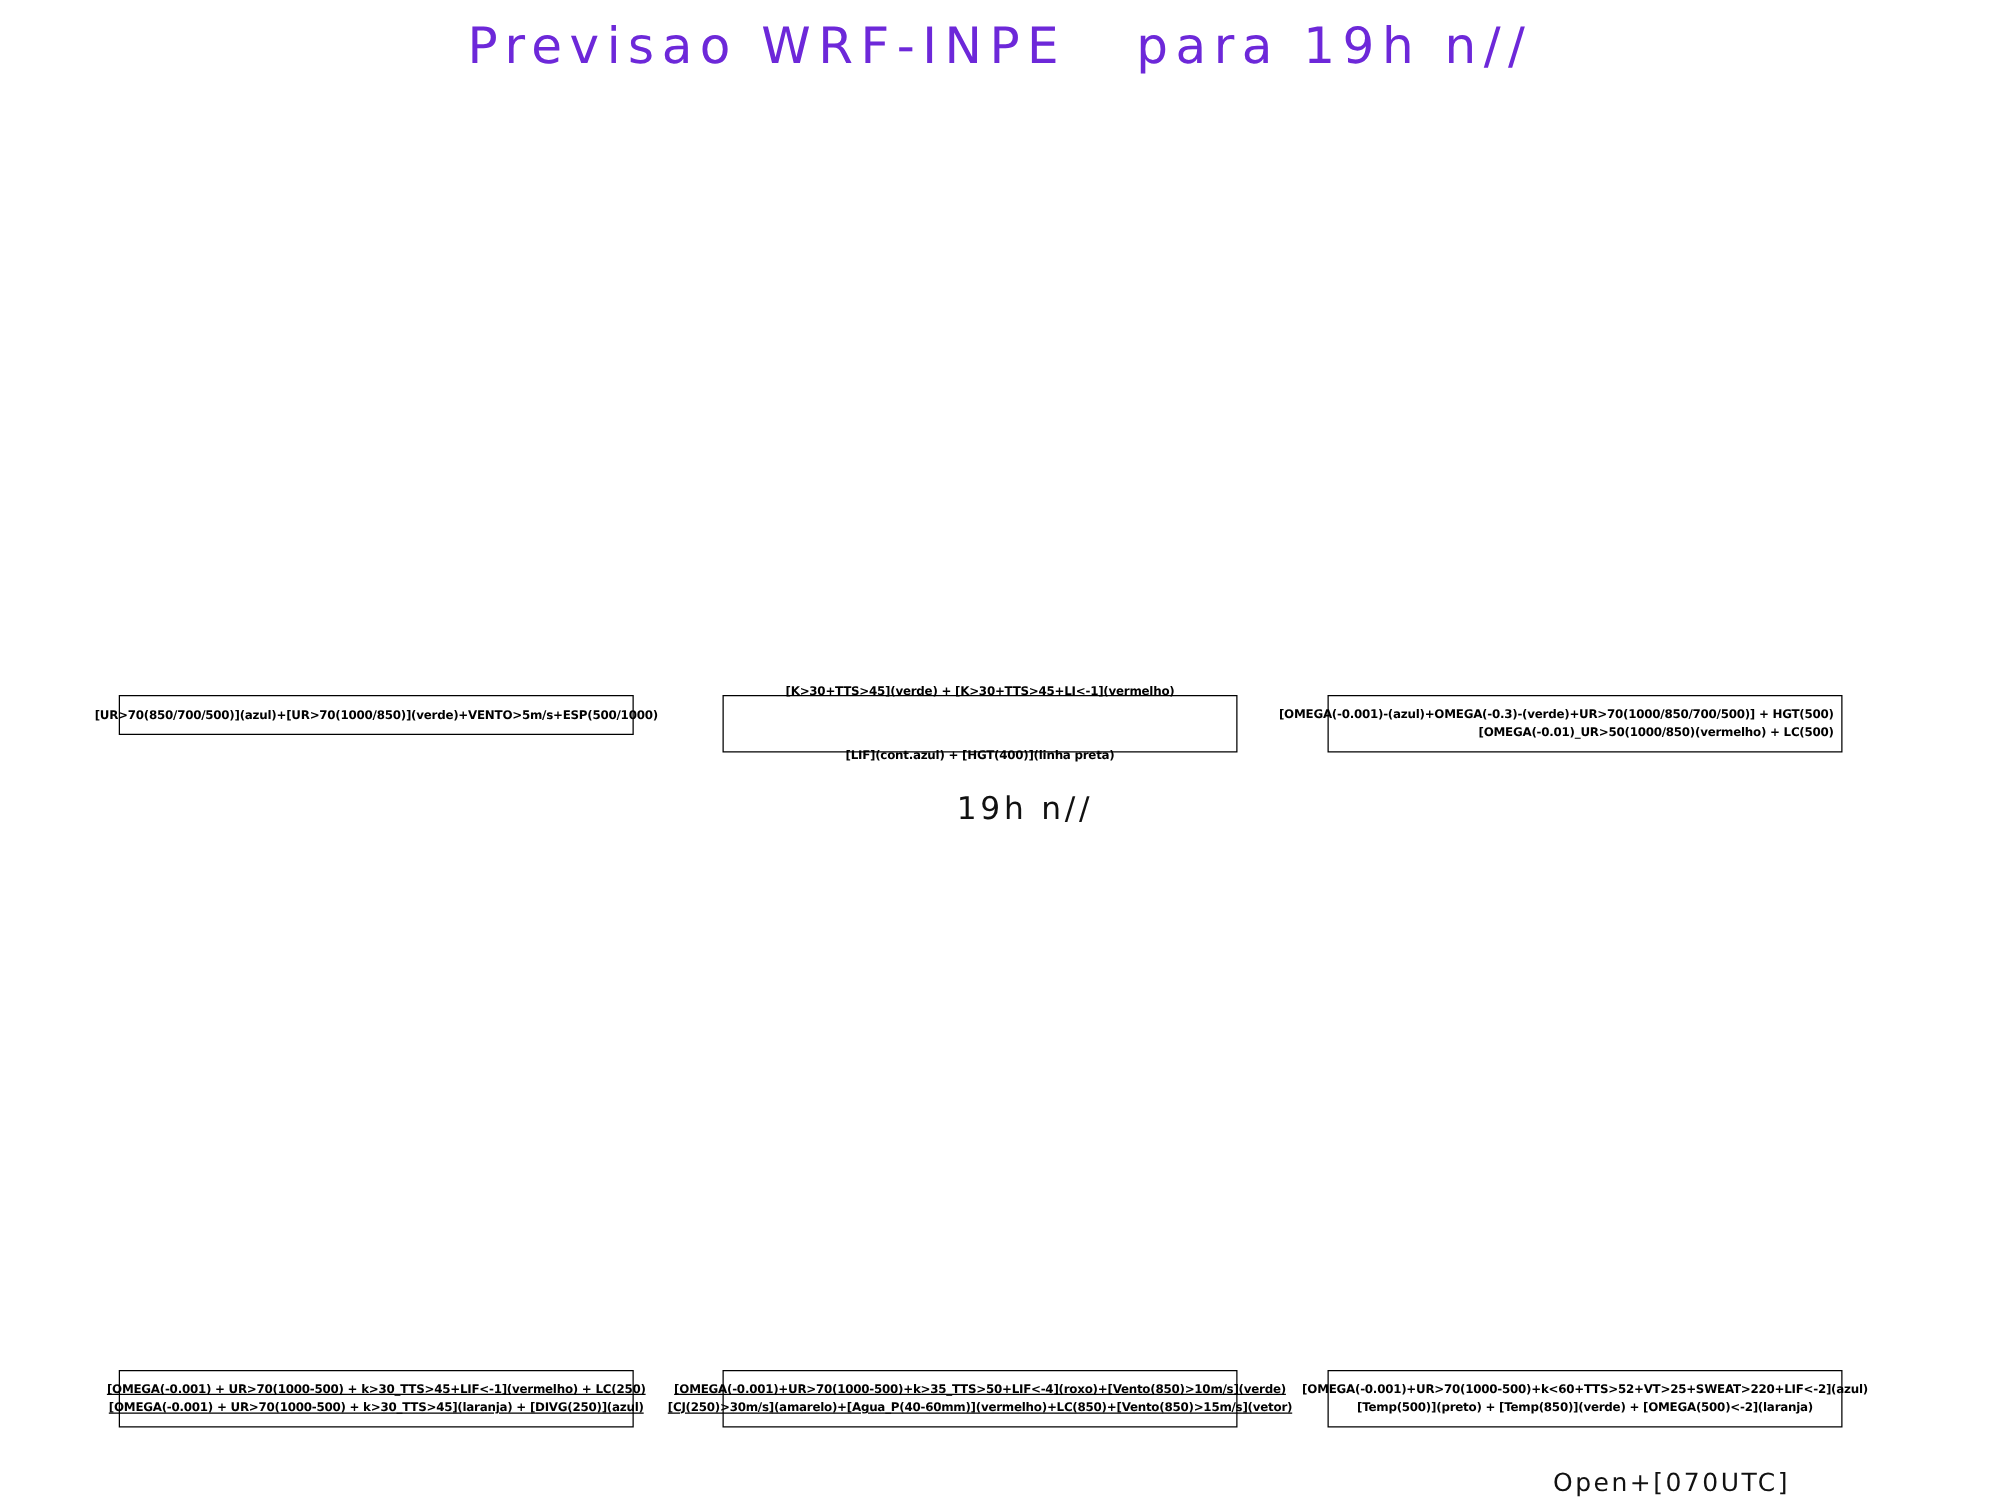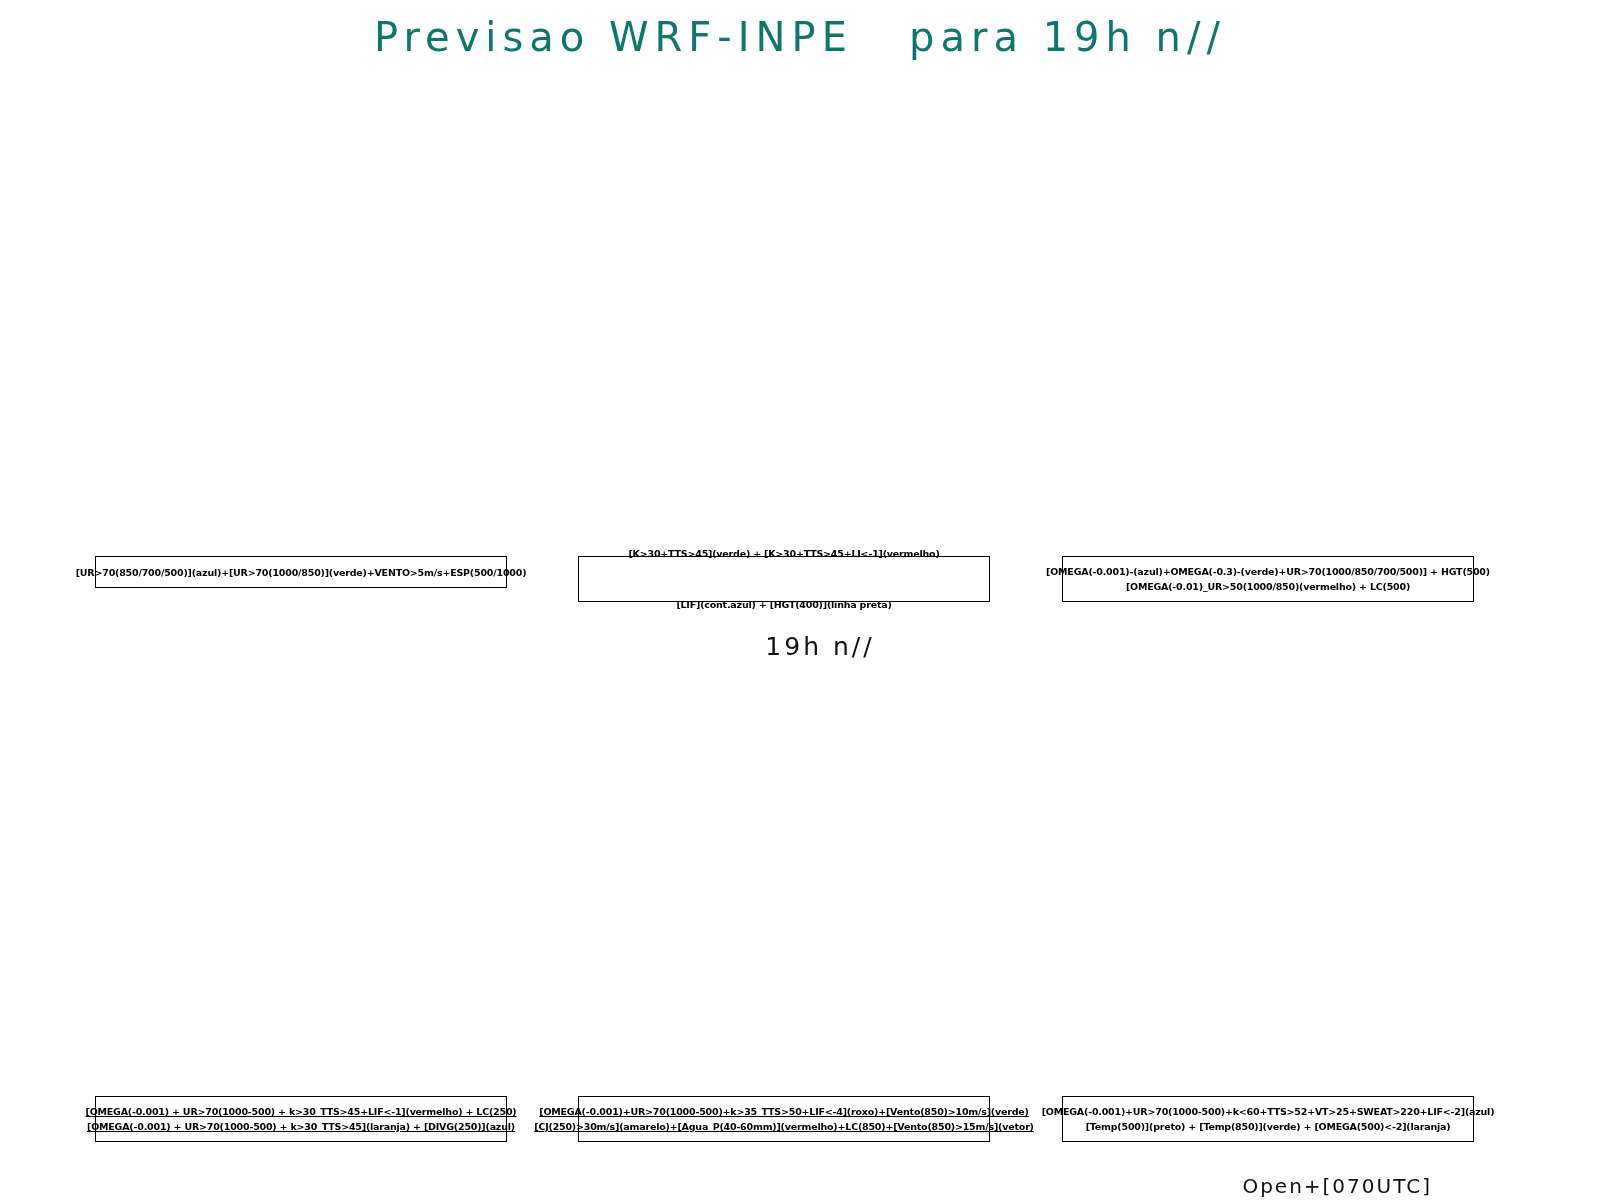--- a/index.html
+++ b/index.html
@@ -20,21 +20,21 @@
   #main-title {
     position: absolute;
     left: 0;
     top: 14px;
     width: 1600px;
     text-align: center;
     font-family: "DejaVu Sans", sans-serif;
     font-size: 40px;
     font-weight: 400;
     letter-spacing: 6px;
-    color: #0f766e;
+    color: #6d28d9;
     white-space: pre;
   }
 
   
   #center-subtitle {
     position: absolute;
     left: 0;
     top: 632px;
     width: 1600px;
     text-align: center;
@@ -65,21 +65,21 @@
     line-height: 15px;
     letter-spacing: -0.2px;
     color: #000000;
     white-space: nowrap;
     text-align: center;
   }
 
   
   #legend-top-left   { left: 95px;  top: 556px; width: 412px; height: 32px; }
   #legend-top-center { left: 578px; top: 556px; width: 412px; height: 46px; gap: 36px; }
-  #legend-top-right  { left: 1062px;top: 556px; width: 412px; height: 46px; }
+  #legend-top-right  { left: 1062px;top: 556px; width: 412px; height: 46px; align-items: flex-end; }
 
   
   #legend-bottom-left   { left: 95px;  top: 1096px; width: 412px; height: 46px; text-decoration: underline; }
   #legend-bottom-center { left: 578px; top: 1096px; width: 412px; height: 46px; text-decoration: underline; }
   #legend-bottom-right  { left: 1062px;top: 1096px; width: 412px; height: 46px; }
 
   
   #footer-stamp {
     position: absolute;
     right: 168px;

